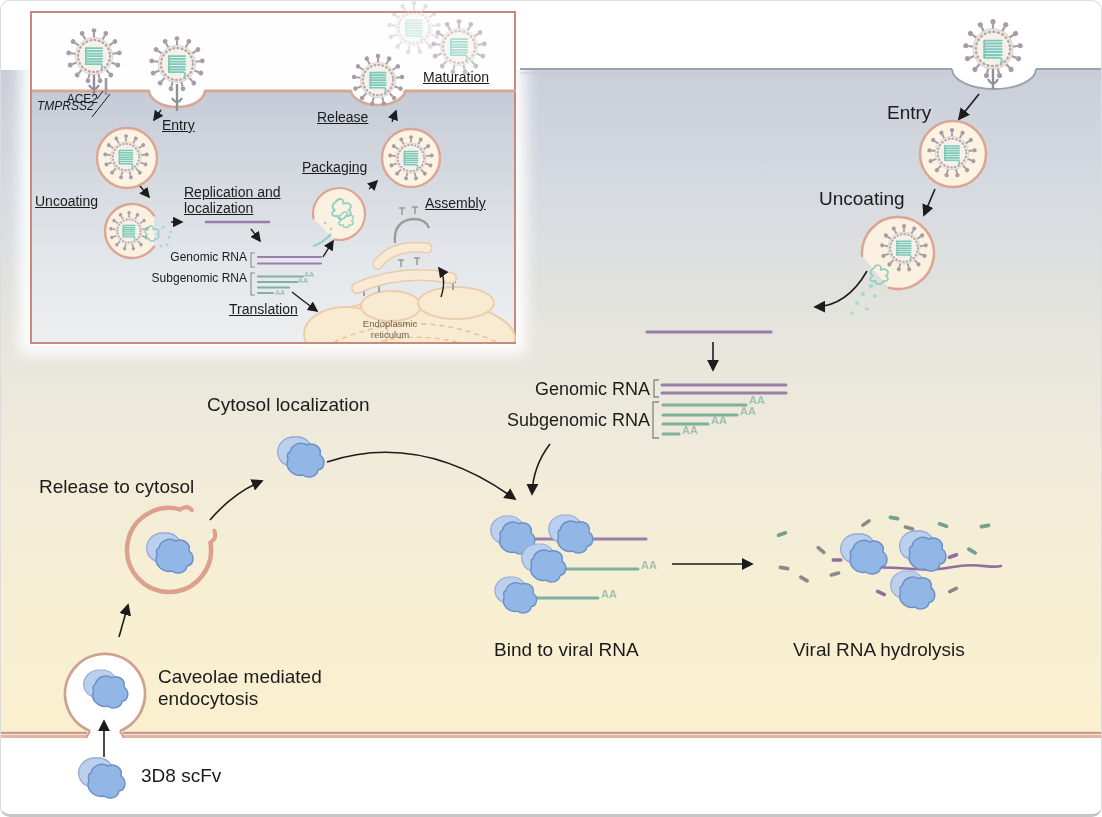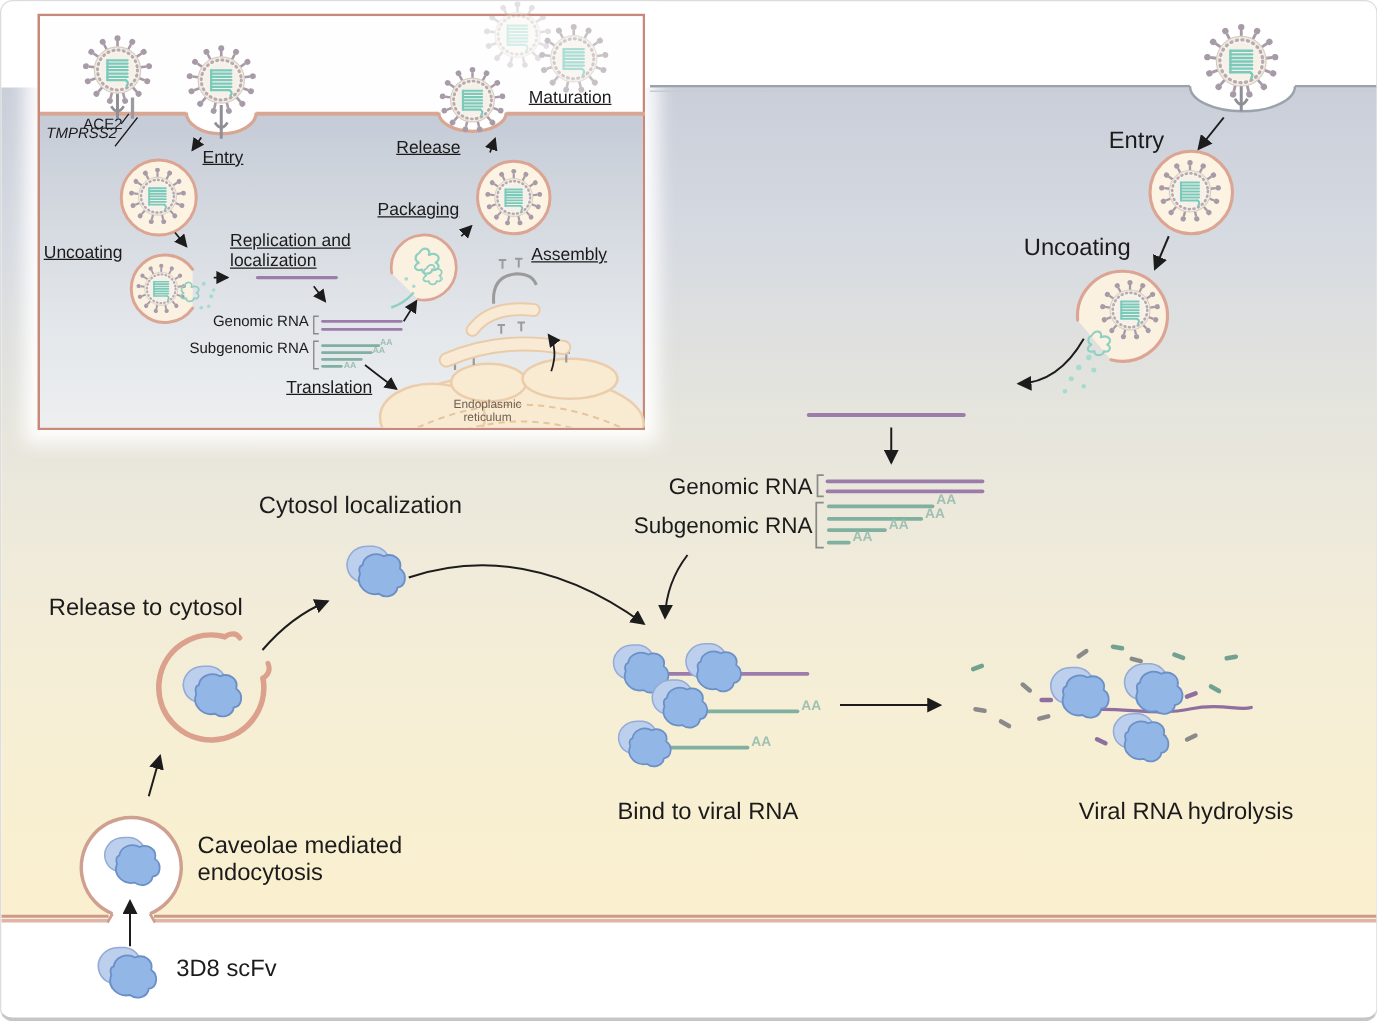--- a/index.html
+++ b/index.html
@@ -344,21 +344,21 @@
   <div class="lbl fs18 ra" style="left:529px;top:378px;width:120px;">Genomic RNA</div>
   <div class="lbl fs18 ra" style="left:506px;top:409px;width:143px;">Subgenomic RNA</div>
   <div class="lbl fs19" style="left:206px;top:393px;">Cytosol localization</div>
   <div class="lbl fs19" style="left:38px;top:475px;">Release to cytosol</div>
   <div class="lbl fs19" style="left:157px;top:665px;">
     <div>Caveolae mediated</div>
     <div>endocytosis</div>
   </div>
   <div class="lbl fs19" style="left:140px;top:764px;">3D8 scFv</div>
   <div class="lbl fs19" style="left:493px;top:638px;">Bind to viral RNA</div>
-  <div class="lbl fs19" style="left:862px;top:638px;">Viral RNA hydrolysis</div>
+  <div class="lbl fs19" style="left:792px;top:638px;">Viral RNA hydrolysis</div>
 
   <div class="aa" style="left:748px;top:393px;">AA</div>
   <div class="aa" style="left:739px;top:404px;">AA</div>
   <div class="aa" style="left:710px;top:413px;">AA</div>
   <div class="aa" style="left:681px;top:423px;">AA</div>
   <div class="aa" style="left:640px;top:558px;">AA</div>
   <div class="aa" style="left:600px;top:587px;">AA</div>
 
 </div>
 

